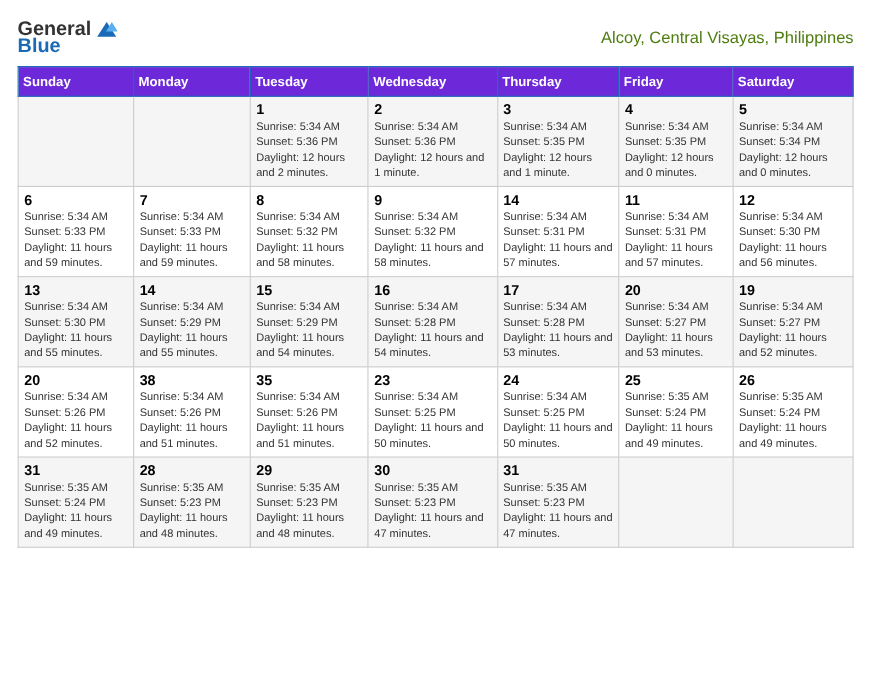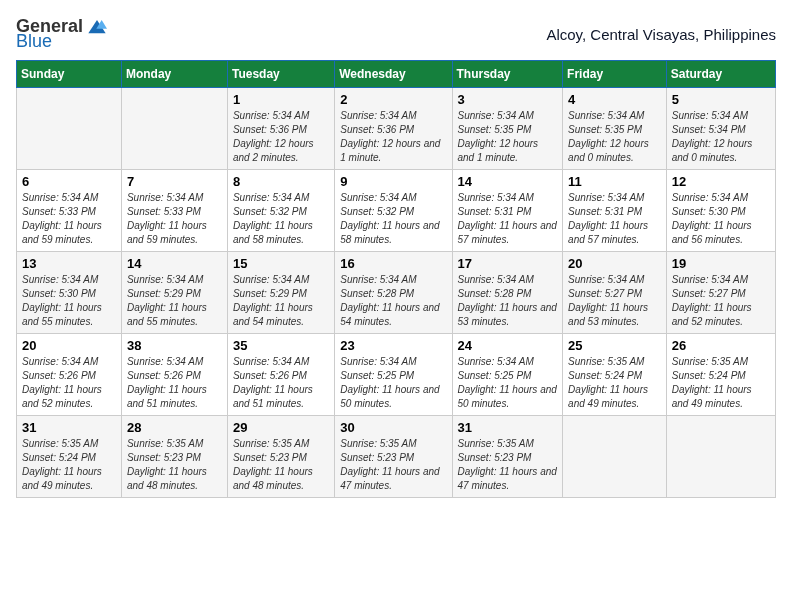--- a/index.html
+++ b/index.html
@@ -26,48 +26,48 @@
       align-items: center;
       gap: 2px;
     }
     .logo-general {
       font-size: 18px;
       font-weight: bold;
       color: #333;
     }
     .logo-blue {
       font-size: 18px;
-      font-weight: normal;
+      font-weight: bold;
       color: #1a6bb5;
     }
     .logo-icon {
       width: 20px;
       height: 20px;
       margin-left: 2px;
     }
     .title-section {
       text-align: right;
     }
     .month-title {
       font-size: 36px;
       font-weight: bold;
       color: #333;
       line-height: 1.1;
     }
     .location-title {
       font-size: 15px;
-      color: #0f172a;
+      color: #4d7c0f;
     }
     table {
       width: 100%;
       border-collapse: collapse;
       font-size: 11px;
     }
     thead tr {
-      background: #15803d;
+      background: #6d28d9;
       color: #fff;
     }
     thead th {
       padding: 6px 4px;
       text-align: left;
       font-weight: bold;
       font-size: 12px;
       border: 1px solid #1a6bb5;
     }
     tbody tr {
@@ -86,21 +86,20 @@
     .day-number {
       font-weight: bold;
       font-size: 13px;
       margin-bottom: 2px;
       display: block;
     }
     .cell-info {
       font-size: 10px;
       color: #333;
       line-height: 1.4;
-      font-style: italic;
     }
     .empty-cell {
       background: #f9f9f9;
     }
   </style>
 </head>
 <body>
 
 <div class="header">
   <div class="logo">

